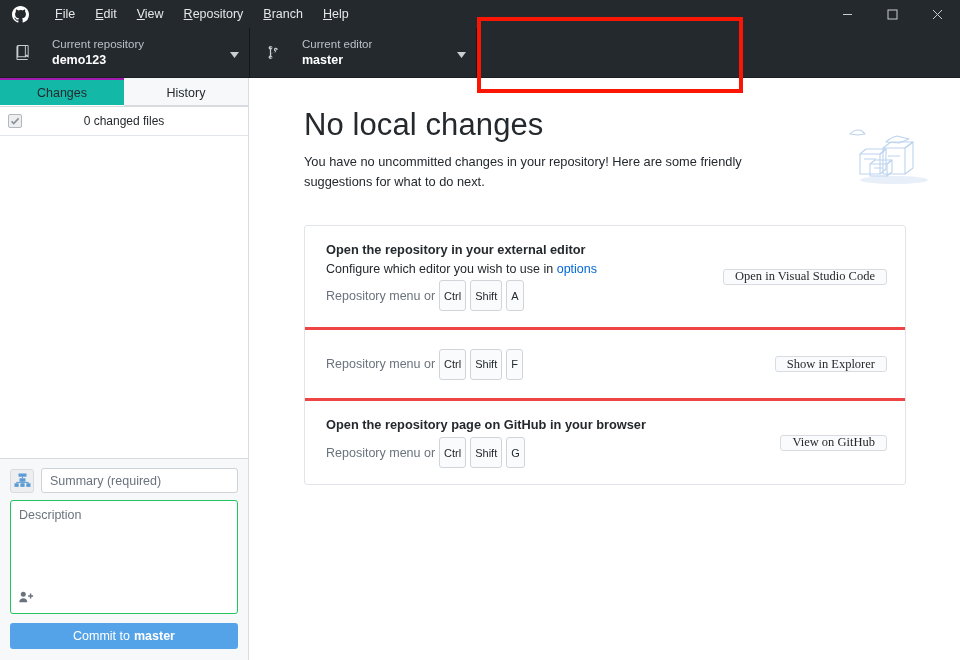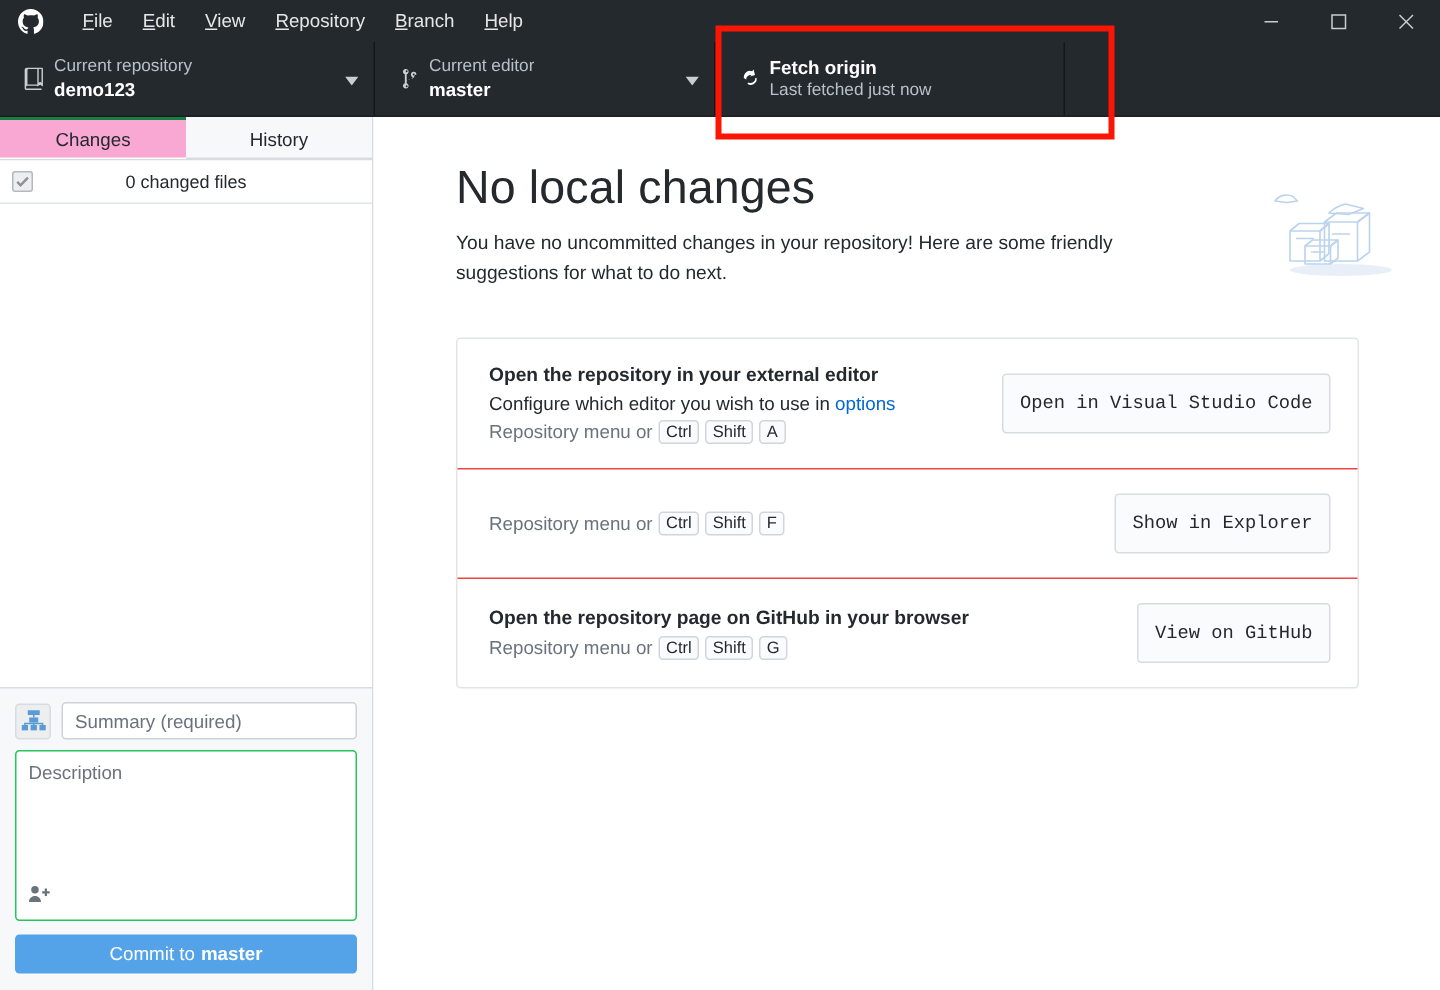--- a/index.html
+++ b/index.html
@@ -31,41 +31,41 @@
   }
   .tb-cell {
     display: flex; align-items: center; padding: 0 10px; cursor: default;
     border-right: 1px solid #141719; position: relative;
   }
   .tb-repo { width: 250px; }
   .tb-branch { width: 227px; }
   .tb-fetch { width: 233px; }
   .tb-rest { flex: 1; border-right: none; }
   .tb-icon { width: 26px; flex: 0 0 26px; display: flex; align-items: center; justify-content: center; }
-  .tb-text { display: flex; flex-direction: column; justify-content: center; line-height: 1.28; overflow: hidden; }
+  .tb-text { display: flex; flex-direction: column; justify-content: center; line-height: 1.28; overflow: hidden; margin-left: 16px; }
   .tb-label { color: #b9c0c7; font-size: 11.5px; white-space: nowrap; }
   .tb-value { color: #ffffff; font-size: 12.5px; font-weight: bold; white-space: nowrap; }
   .tb-sub { color: #b9c0c7; font-size: 11.5px; white-space: nowrap; font-weight: normal; }
   .tb-caret { margin-left: auto; padding-left: 8px; }
 
   
   .body { flex: 1; display: flex; min-height: 0; }
 
   
   .sidebar {
     width: 249px; flex: 0 0 249px; background: #f6f8fa;
     border-right: 1px solid #d8dce1; display: flex; flex-direction: column; min-height: 0;
   }
   .tabs { display: flex; height: 29px; flex: 0 0 29px; background: #fff; border-bottom: 1px solid #d8dce1; }
   .tab {
     flex: 1; display: flex; align-items: center; justify-content: center;
     font-size: 12.5px; color: #24292e; background: #f6f8fa;
     border-bottom: 1px solid #d8dce1; cursor: default;
   }
-  .tab.active { background: #f9a8d4; border-top: 2px solid #15803d; border-bottom: 1px solid #fff; }
+  .tab.active { background: #14b8a6; border-top: 2px solid #a21caf; border-bottom: 1px solid #fff; }
   .tab:not(.active) { border-top: 2px solid transparent; }
 
   .changed-row {
     height: 29px; flex: 0 0 29px; display: flex; align-items: center;
     background: #fff; border-bottom: 1px solid #e1e4e8; padding: 0 8px;
   }
   .chk {
     width: 14px; height: 14px; border: 1px solid #b3b8bd; background: #eceef0;
     border-radius: 2px; display: flex; align-items: center; justify-content: center;
     flex: 0 0 14px;
@@ -114,39 +114,39 @@
   .blank-sub { font-size: 12.8px; color: #24292e; line-height: 1.58; max-width: 500px; }
 
   .illus { position: absolute; right: 18px; top: 0px; width: 100px; height: 80px; pointer-events: none; }
 
   .cards {
     margin-top: 33px; border: 1px solid #e1e4e8; border-radius: 3px;
     max-width: 602px; background: #fff;
   }
   .card {
     display: flex; align-items: center; padding: 16px 18px 16px 21px;
-    border-bottom: 1px solid #ef4444; min-height: 71px;
+    border-bottom: 3px solid #ef4444; min-height: 71px;
   }
   .card:last-child { border-bottom: none; }
   .card-body { flex: 1; min-width: 0; }
   .card-title { font-size: 12.8px; color: #24292e; font-weight: bold; margin-bottom: 5px; }
   .card-desc { font-size: 12.5px; color: #24292e; margin-bottom: 4px; }
   .card-desc a { color: #0366d6; text-decoration: none; }
   .card-hint { font-size: 12.5px; color: #6a737d; display: flex; align-items: center; flex-wrap: wrap; }
   .kbd {
     display: inline-flex; align-items: center; justify-content: center;
-    min-width: 16px; height: 16px; padding: 0 4px; margin-left: 4px;
+    min-width: 16px; height: 31px; padding: 0 4px; margin-left: 4px;
     border: 1px solid #d1d5da; border-radius: 3px; background: #fafbfc;
     font-size: 11px; color: #24292e; font-family: "Liberation Sans", sans-serif;
   }
   .card-btn {
-    margin-left: 16px; flex: 0 0 auto; height: 40px; padding: 0 11px;
+    margin-left: 16px; flex: 0 0 auto; height: 16px; padding: 0 11px;
     border: 1px solid #d8dce1; border-radius: 3px; background: #fafbfc;
     font-size: 12.5px; color: #24292e; cursor: default; white-space: nowrap;
-    display: flex; align-items: center; font-family: Liberation Mono, monospace;
+    display: flex; align-items: center; font-family: Liberation Serif, serif;
   }
 
   
   .annot {
     position: absolute; left: 477px; top: 17px; width: 266px; height: 76px;
     border: 4px solid #fb1505; pointer-events: none; z-index: 20;
   }
 </style>
 </head>
 <body>
@@ -216,31 +216,20 @@
         <span class="tb-label">Current editor</span>
         <span class="tb-value">master</span>
       </span>
       <span class="tb-caret">
         <svg width="9" height="6" viewBox="0 0 9 6">
             <path fill="#c9ced3" d="M0 0h9L4.5 6z"></path>
           </svg>
       </span>
     </div>
 
-    <div class="tb-cell tb-fetch">
-      <span class="tb-icon">
-        <svg width="15" height="15" viewBox="0 0 12 16">
-            <path fill="#ffffff" d="M10.24 7.4a4.15 4.15 0 01-1.2 3.6 4.35 4.35 0 01-5.49.47L4.5 10.6A3.15 3.15 0 008.3 10a3.14 3.14 0 00.94-2.6H10.24zM2.76 8.6a3.15 3.15 0 013.8-3.2l-.95.95L9 5.4 8.04 1.5l-1.1 1.1A4.35 4.35 0 002.2 3.9 4.15 4.15 0 001 7.5l1.76 1.1z"></path>
-          </svg>
-      </span>
-      <span class="tb-text">
-        <span class="tb-value">Fetch origin</span>
-        <span class="tb-sub">Last fetched just now</span>
-      </span>
-    </div>
 
     <div class="tb-cell tb-rest"></div>
   </div>
 
   <div class="body">
 
     <div class="sidebar">
       <div class="tabs">
         <div class="tab active">Changes</div>
         <div class="tab">History</div>

